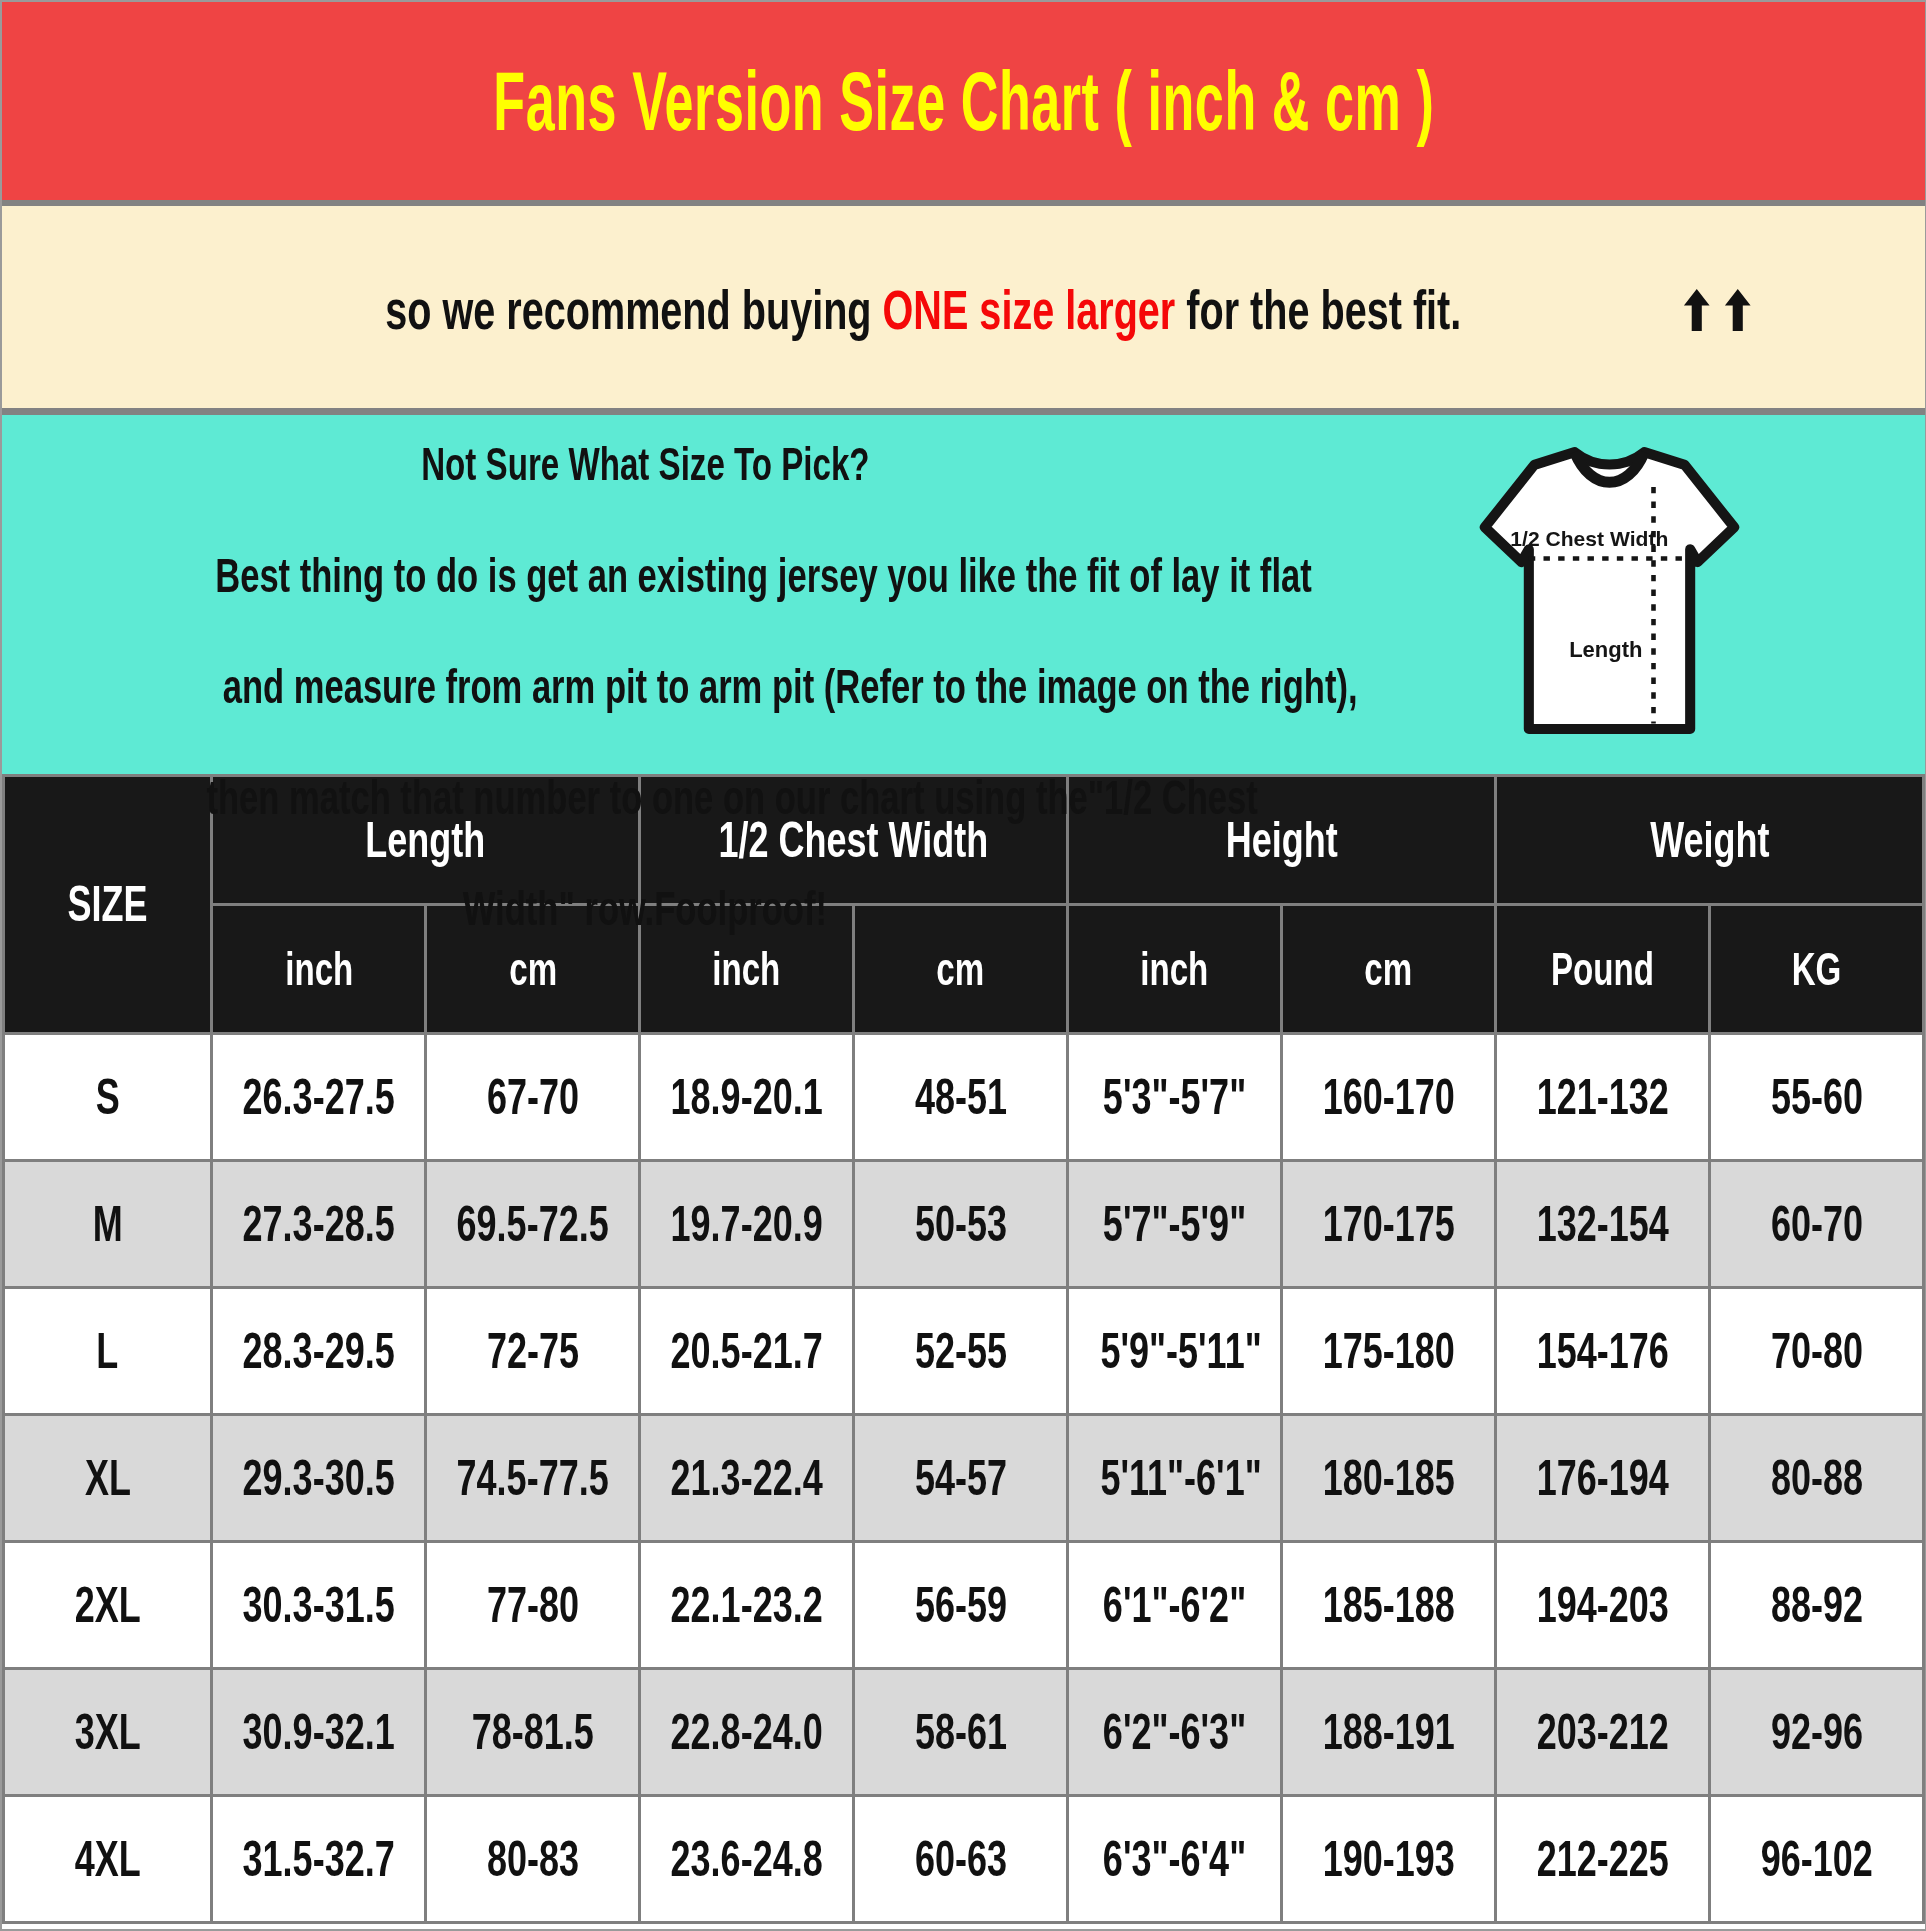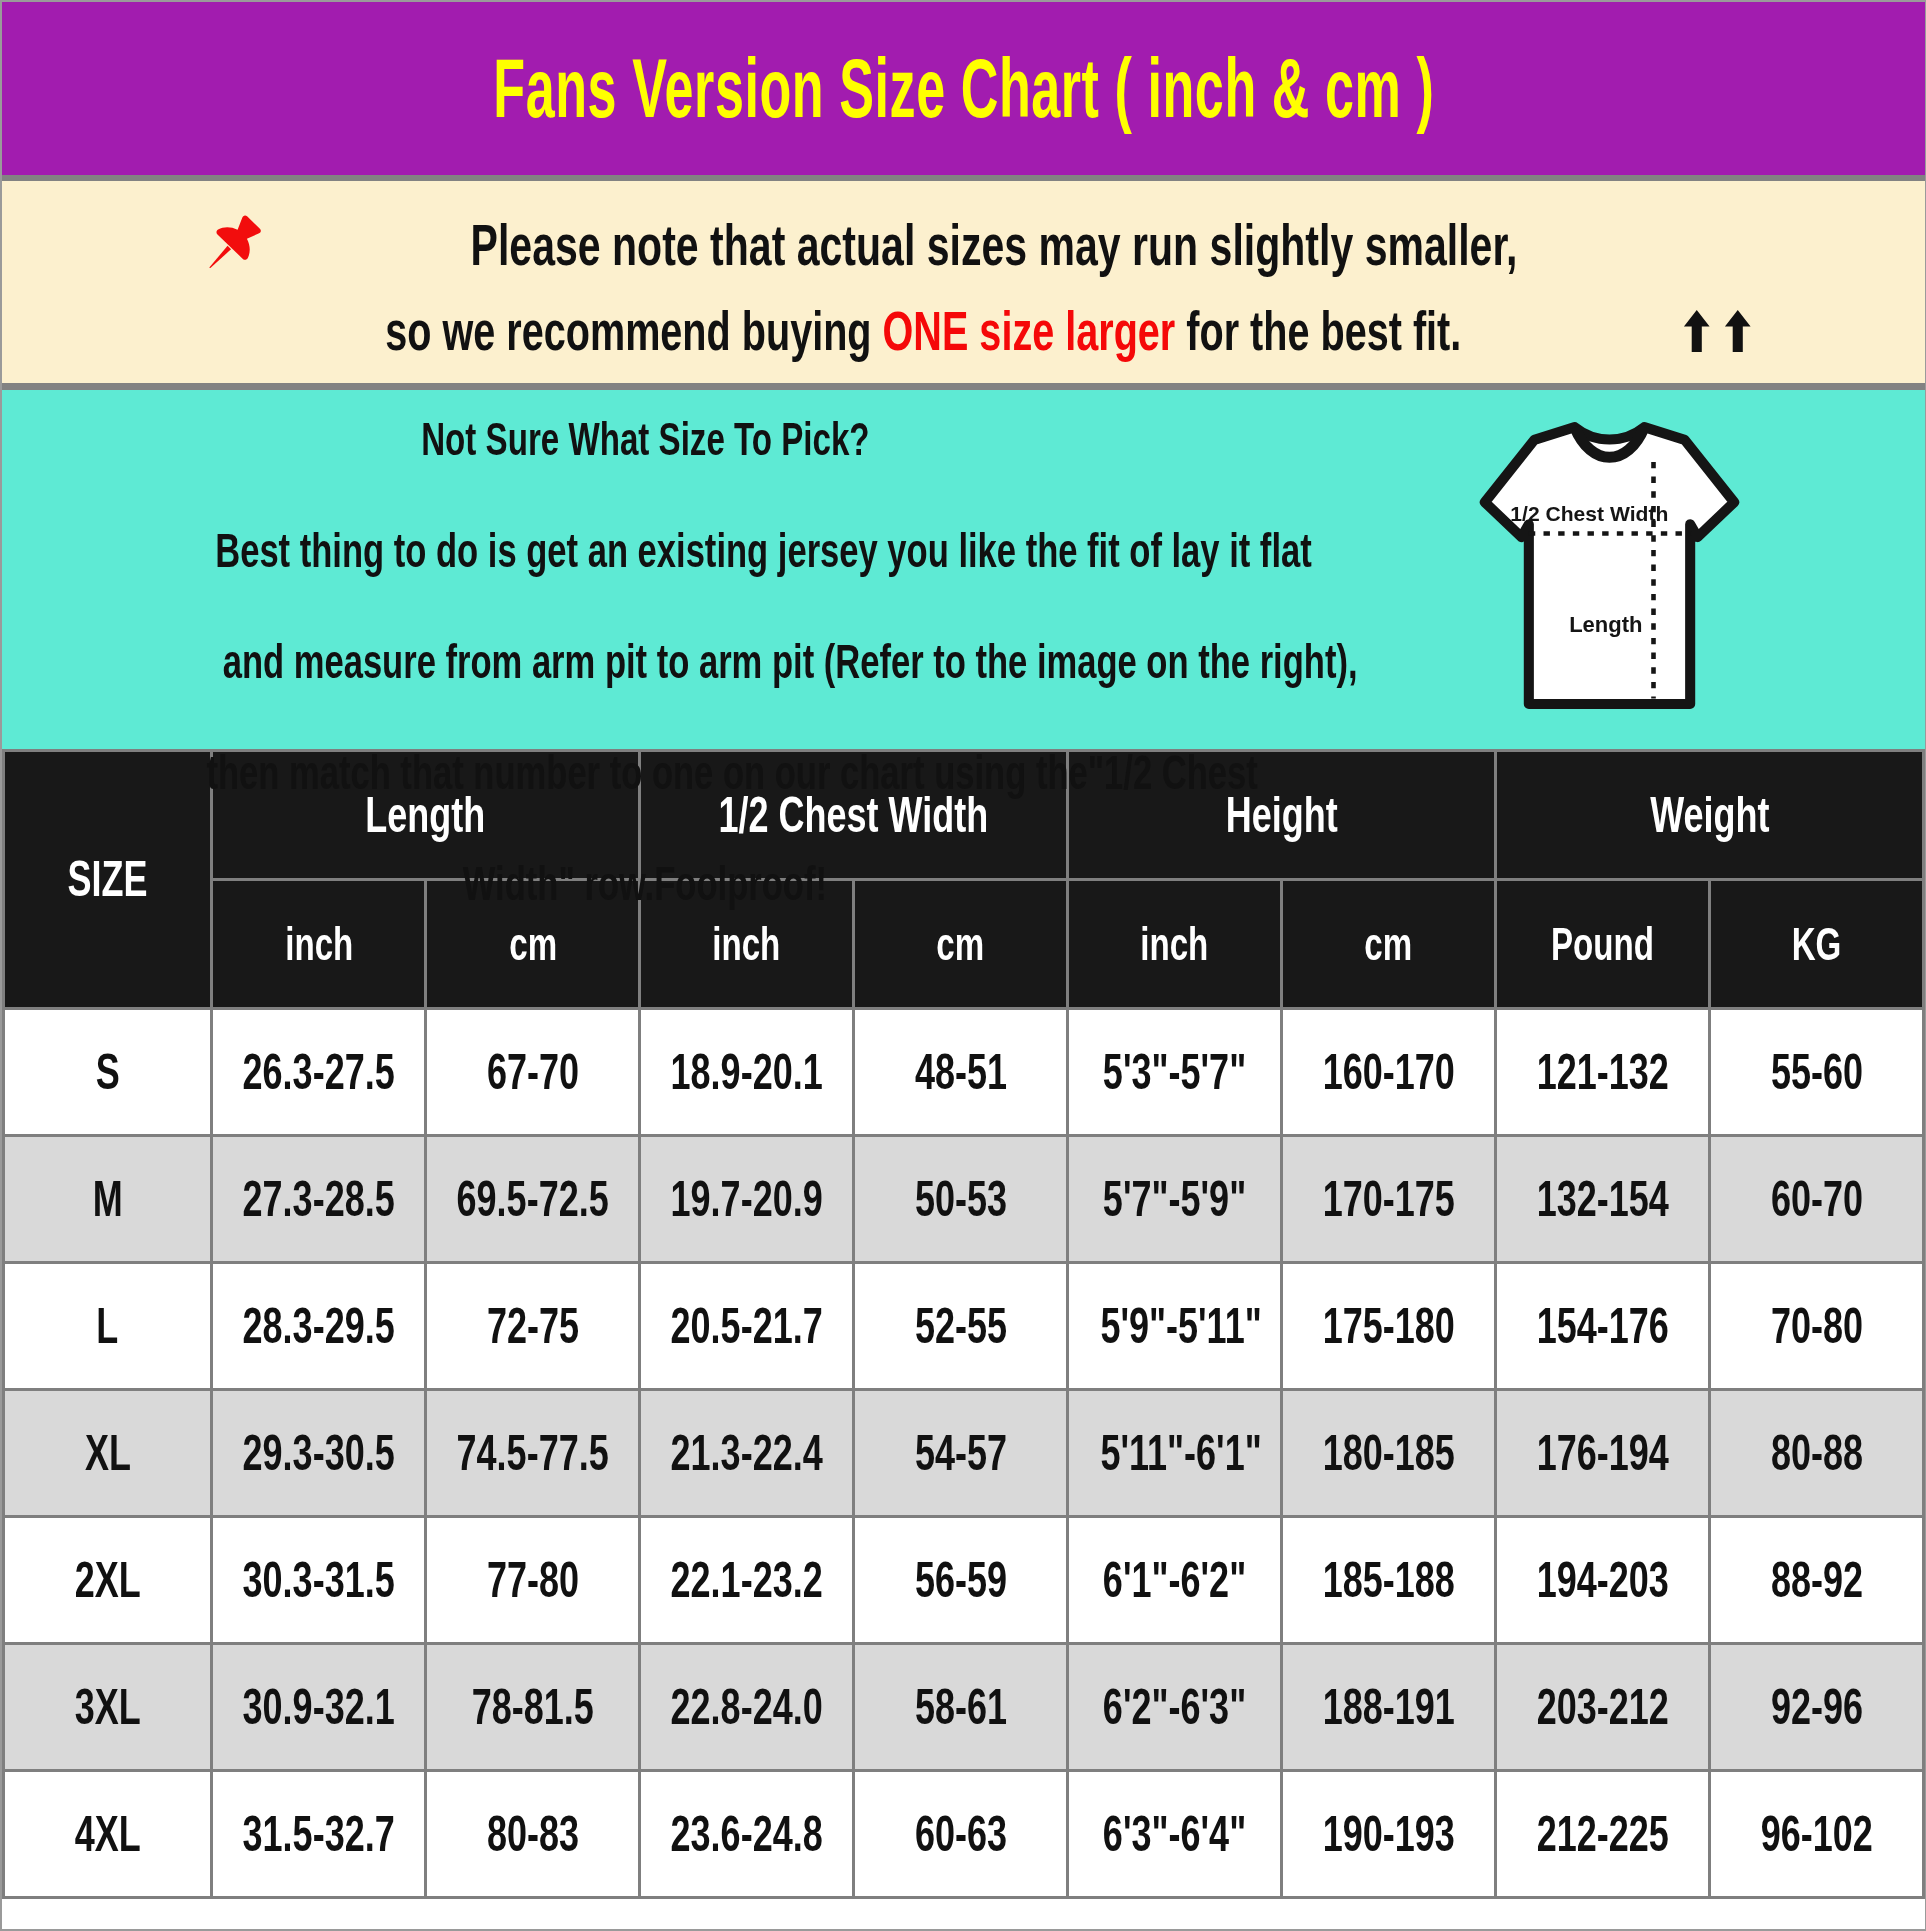--- a/index.html
+++ b/index.html
@@ -20,22 +20,22 @@
   .cx {
     display: inline-block;
     transform: scaleX(0.72);
     transform-origin: 50% 50%;
     white-space: nowrap;
   }
   .cx-title { transform: scaleX(0.62); }
 
   
   .title-bar {
-    height: 173px;
-    background: #a21caf;
+    height: 198px;
+    background: #ef4444;
     display: flex;
     align-items: center;
     justify-content: center;
   }
   .title-bar .title {
     color: #ffff00;
     font-size: 84px;
     letter-spacing: 0.9px;
   }
   .sep { height: 6.4px; background: #828282; }
@@ -120,29 +120,20 @@
 
 <div class="page">
 
   <header class="title-bar">
     <span class="title cx cx-title">Fans Version Size Chart ( inch &amp; cm )</span>
   </header>
 
   <div class="sep"></div>
 
   <section class="note">
-    <div class="note-line">
-      <svg class="pin-icon" viewBox="0 0 72 84" aria-hidden="true">
-        <g transform="rotate(44 36 36)" fill="#f20d0d">
-          <path d="M25 4 h22 c3 0 4.5 3 3 5.5 l-6 14.5 c9 3 15 9 17.5 16.5 c0.8 2.5 -1 5 -3.7 5 h-43.6 c-2.7 0 -4.5 -2.5 -3.7 -5 c2.5 -7.5 8.5 -13.5 17.5 -16.5 l-6 -14.5 c-1.5 -2.5 0 -5.5 3 -5.5 z"></path>
-          <path d="M33 47 h6 l-2.2 34 c-0.1 1.3 -1.5 1.3 -1.6 0 z"></path>
-        </g>
-      </svg>
-      <span class="cx">Please note that actual sizes may run slightly smaller,</span>
-    </div>
     <div class="note-line second">
       <span class="cx"><span>so we recommend buying </span><span class="highlight">ONE size larger</span><span> for the best fit.</span></span>
       <svg class="up-arrow" viewBox="0 0 60 92" aria-hidden="true">
         <path d="M30 0 L58 36 H41 V92 H19 V36 H2 Z" fill="#111111"></path>
       </svg>
       <svg class="up-arrow" viewBox="0 0 60 92" aria-hidden="true">
         <path d="M30 0 L58 36 H41 V92 H19 V36 H2 Z" fill="#111111"></path>
       </svg>
     </div>
   </section>

